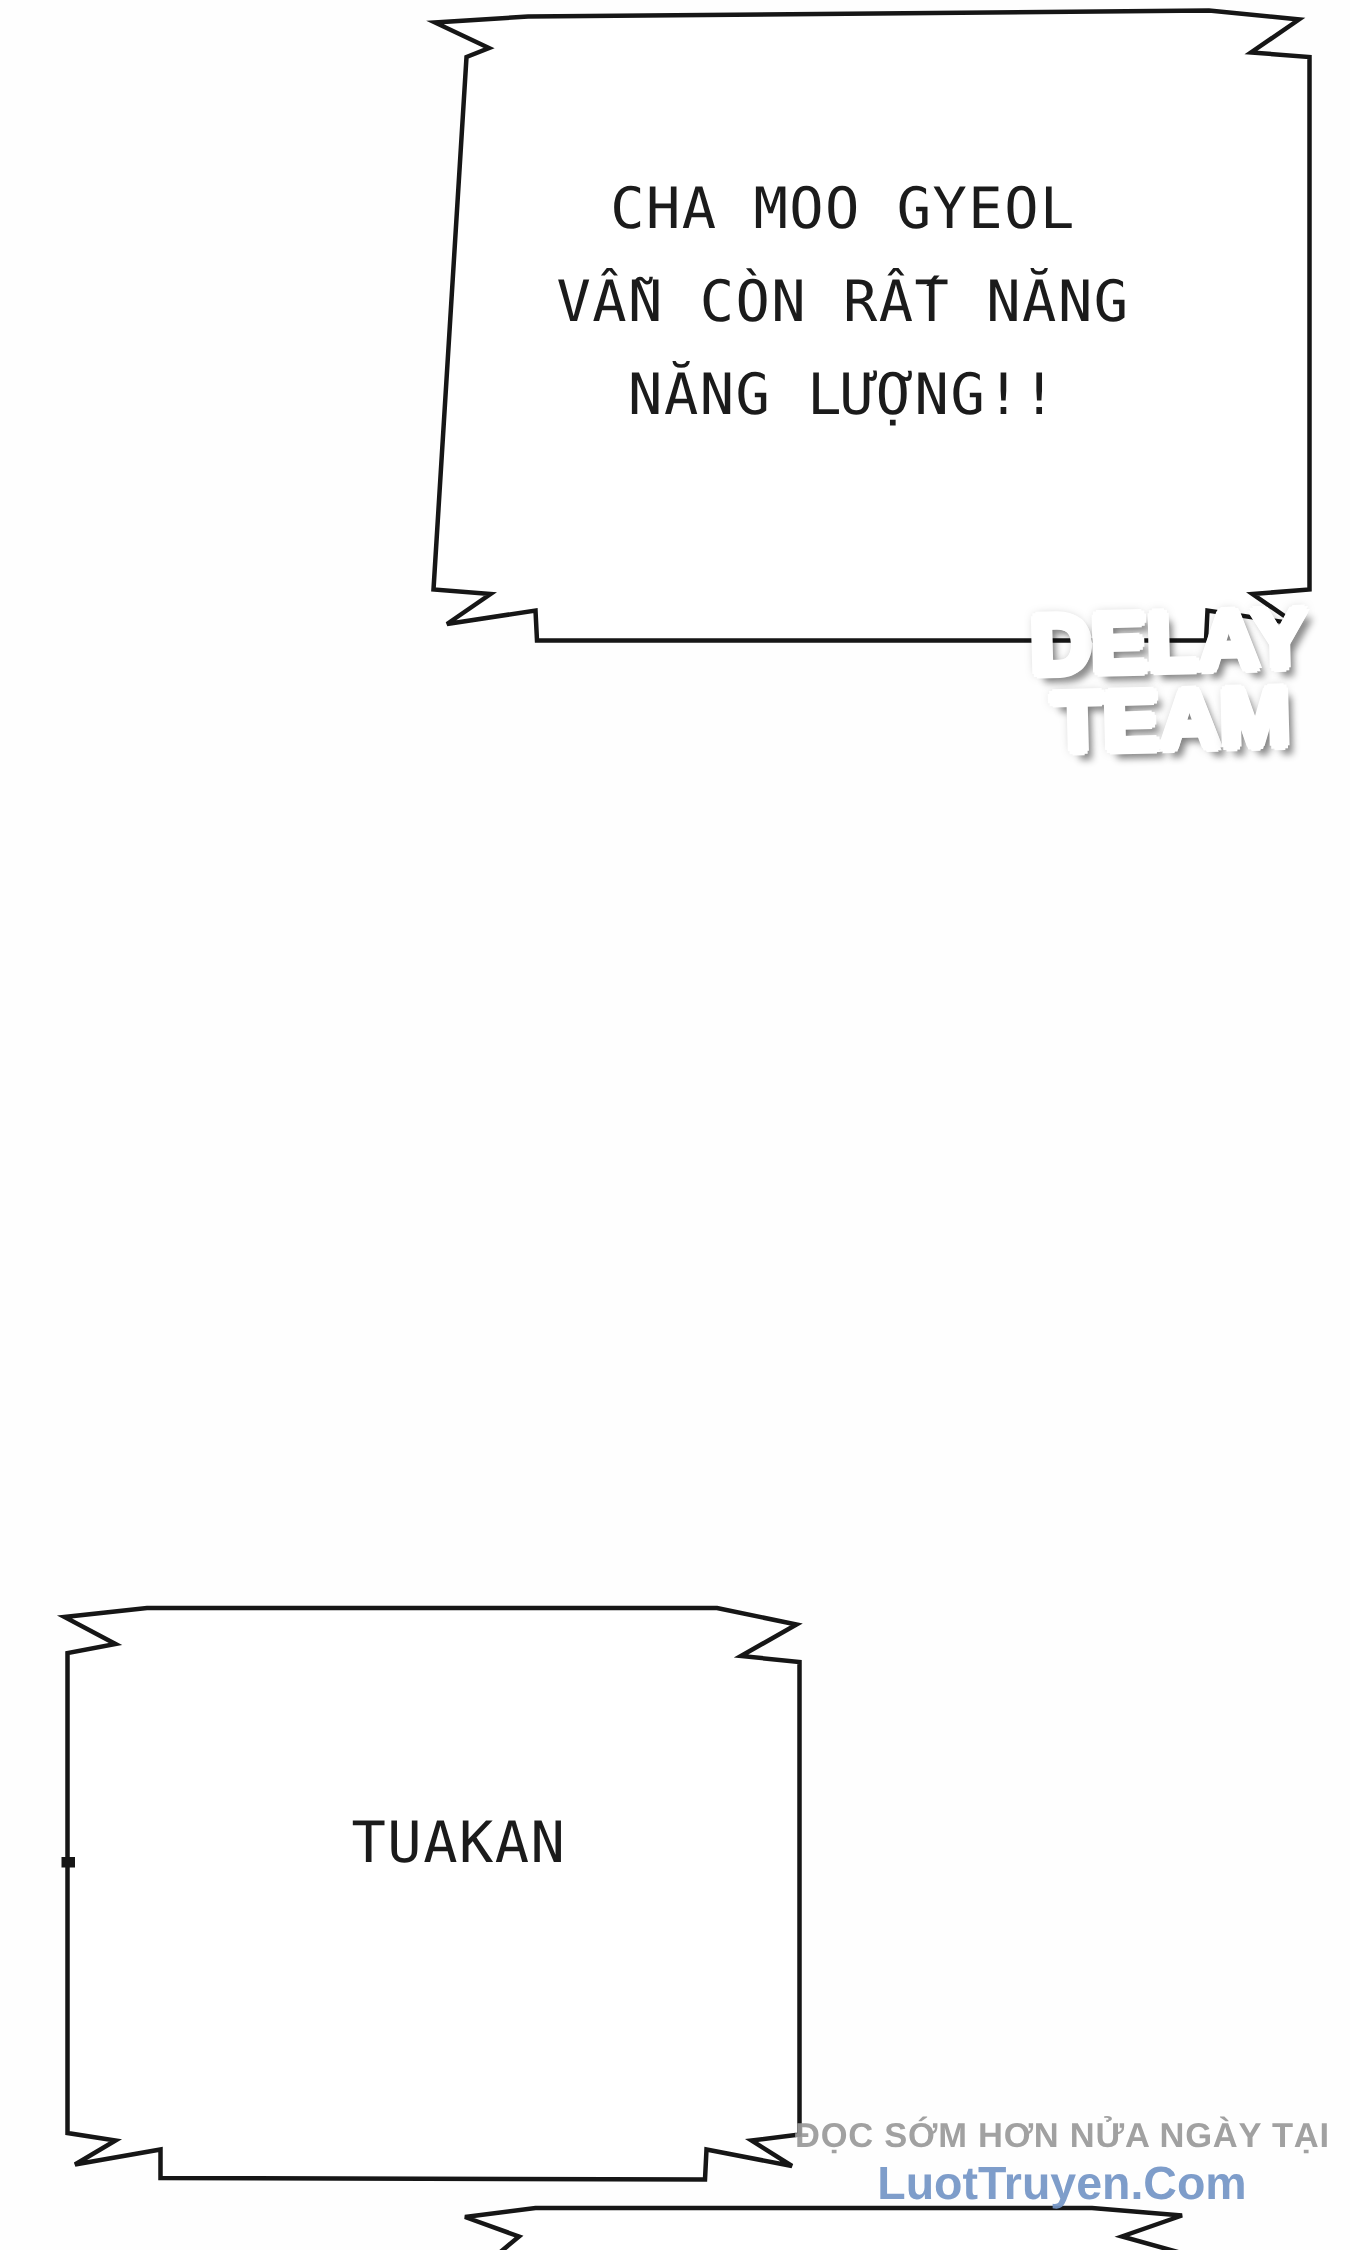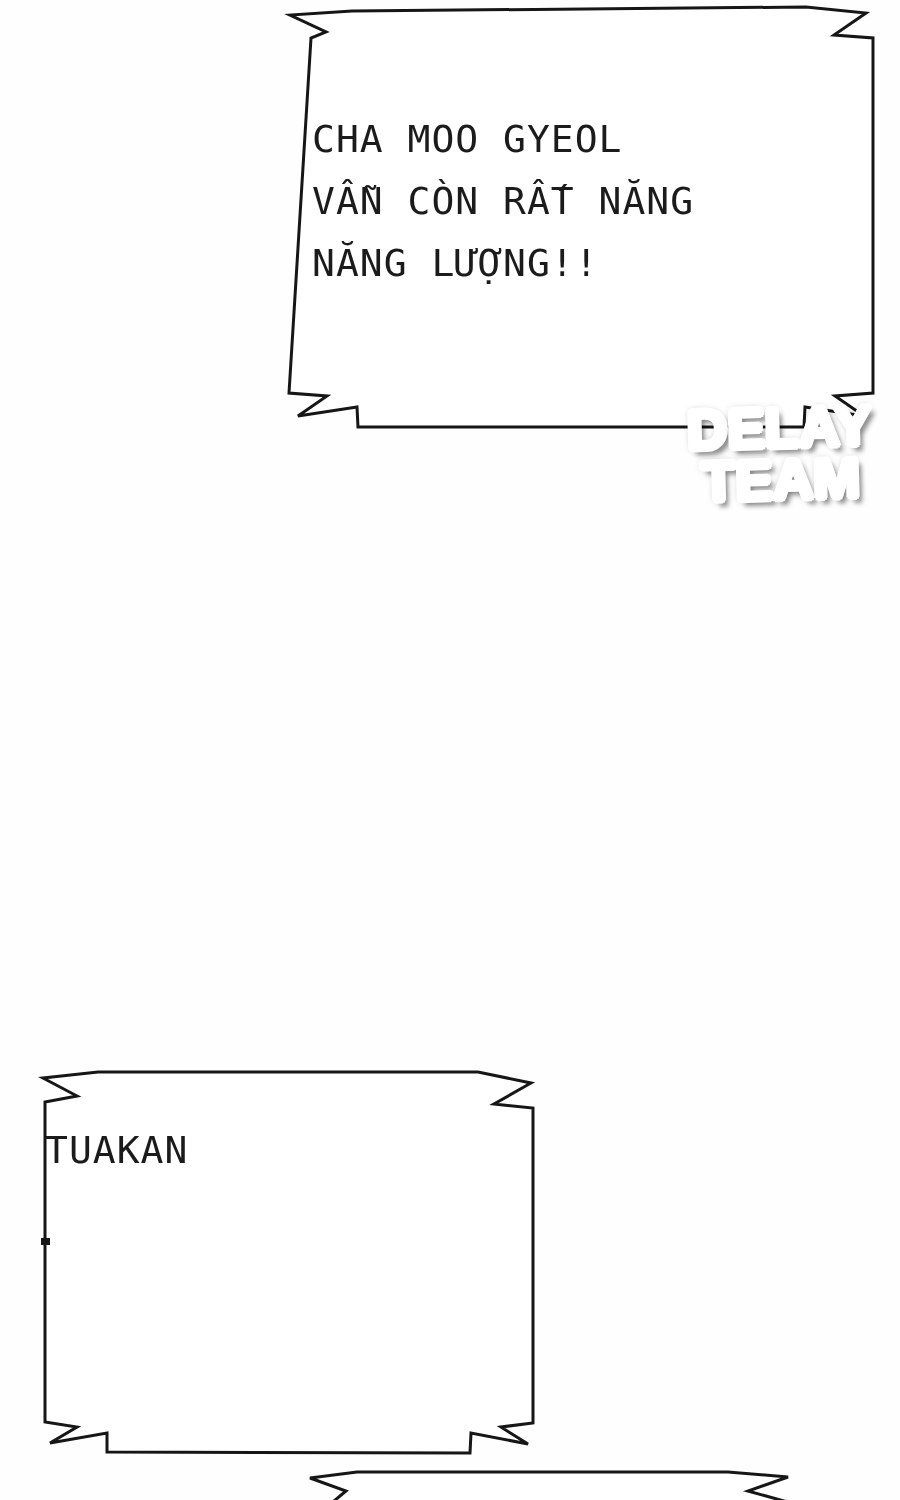--- a/index.html
+++ b/index.html
@@ -3,25 +3,25 @@
 <meta charset="utf-8">
 <style>
   html,body{margin:0;padding:0;}
   .page{
     position:relative;width:900px;height:1500px;background:#fefefe;overflow:hidden;
     font-family:"DejaVu Sans Mono","Liberation Mono",monospace;
   }
   svg.bubbles{position:absolute;left:0;top:0;z-index:1;}
   svg.bubbles path{fill:#ffffff;stroke:#161616;stroke-width:3;stroke-linejoin:miter;}
   .btext{
-    position:absolute;z-index:2;color:#1b1b1b;
+    position:absolute;z-index:2;text-align:center;color:#1b1b1b;
     font-size:38px;letter-spacing:1px;white-space:nowrap;
   }
   .b1{left:312px;top:108px;width:500px;line-height:62px;}
-  .b2{left:45px;top:1121px;width:522px;line-height:58px;}
+  .b2{left:45px;top:1199px;width:522px;line-height:58px;}
   .logo{
     position:absolute;z-index:3;left:672px;top:402px;width:216px;
     text-align:center;font-family:"Liberation Sans",sans-serif;
     font-weight:bold;font-size:56px;line-height:52px;letter-spacing:0px;
     transform:rotate(-1.5deg);white-space:nowrap;
   }
   .logo .ltr{
     -webkit-background-clip:text;background-clip:text;color:transparent;
     text-shadow:
       3px 0 0 #fff,-3px 0 0 #fff,0 3px 0 #fff,0 -3px 0 #fff,
@@ -69,14 +69,18 @@
 
   <div class="btext b2">
     <div>TUAKAN</div>
   </div>
 
   <div class="logo">
     <div><span class="ltr red">D</span><span class="ltr dark">ELAY</span></div>
     <div><span class="ltr dark">TEA</span><span class="ltr red">M</span></div>
   </div>
 
+  <div class="watermark">
+    <div class="wm1">ĐỌC SỚM HƠN NỬA NGÀY TẠI</div>
+    <div class="wm2">LuotTruyen.Com</div>
+  </div>
 
 </div>
 
 </body></html>

